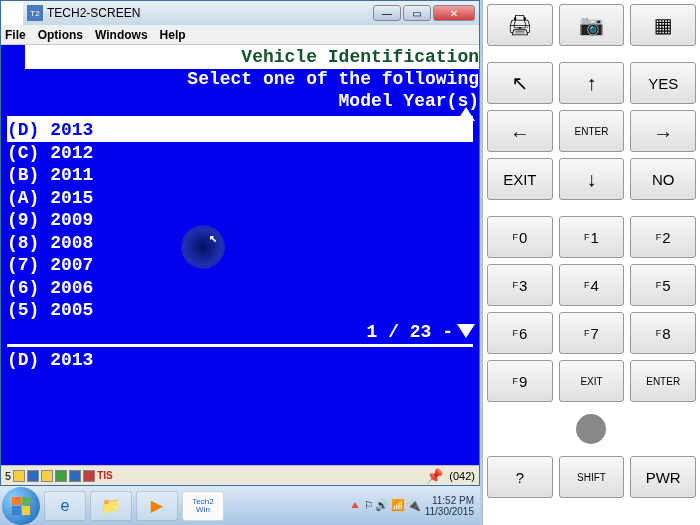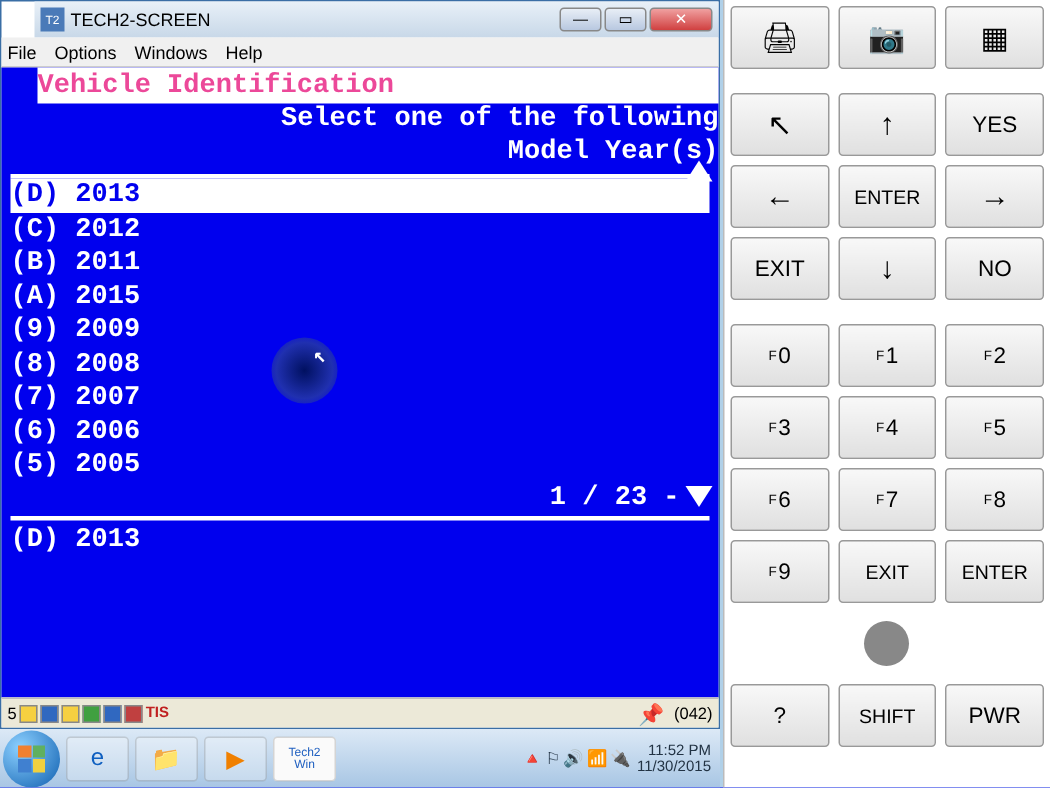--- a/index.html
+++ b/index.html
@@ -6,24 +6,24 @@
   body { font-family: Tahoma, Arial, sans-serif; font-size: 12px; width: 700px; height: 525px; overflow: hidden; background: #b0d0e8; position: relative; }
   .app-window { position: absolute; left: 0; top: 0; width: 480px; height: 486px; border: 1px solid #3a6ea5; background: #fff; }
   .title-bar { height: 24px; background: linear-gradient(to bottom,#e8f0f8,#c8d8e8); display: flex; align-items: center; padding: 0 4px; margin-left: 22px; }
   .title-icon { width: 16px; height: 16px; background: #4a7ab8; margin-right: 4px; font-size: 8px; color: #fff; display: flex; align-items: center; justify-content: center;}
   .title-text { flex: 1; font-size: 12px; color: #000; }
   .win-controls { display: flex; gap: 2px; }
   .win-btn { width: 28px; height: 16px; border-radius: 3px; display: flex; align-items: center; justify-content: center; font-size: 10px; border: 1px solid #888;}
   .win-min { background: linear-gradient(#e8eef6,#b8c8e0); }
   .win-max { background: linear-gradient(#e8eef6,#b8c8e0); }
   .win-close { background: linear-gradient(#f0a0a0,#d04040); color: #fff; width: 42px;}
-  .menu-bar { height: 20px; background: #f0f0f0; display: flex; align-items: center; padding: 0 4px; gap: 12px; font-size: 12px; border-bottom: 1px solid #ccc;}
+  .menu-bar { height: 20px; background: #f0f0f0; display: flex; align-items: center; padding: 0 4px; gap: 12px; font-size: 12px; border-bottom: 1px solid #ccc; font-weight: bold;}
   .menu-bar span { cursor: default; }
   .blue-screen { background: #0000ee; color: #fff; font-family: "Courier New", monospace; font-size: 18px; font-weight: bold; height: 420px; position: relative; }
-  .vi-header { background: #fff; color: #ec4899; text-align: left; padding: 2px 0; font-size: 18px; margin-left: 24px;}
+  .vi-header { background: #fff; color: #14532d; text-align: right; padding: 2px 0; font-size: 18px; margin-left: 24px;}
   .vi-sub { text-align: right; font-size: 18px; line-height: 1.2; }
   .vi-hr { border-top: 3px solid #fff; margin: 4px 6px 0; position: relative;}
   .tri-up { position: absolute; right: -2px; top: -12px; width: 0; height: 0; border-left: 9px solid transparent; border-right: 9px solid transparent; border-bottom: 14px solid #fff;}
   .list { padding: 0 6px; }
   .list-row { line-height: 1.25; }
   .list-row.sel { background: #fff; color: #0000ee; }
   .cursor-spot { position: absolute; left: 180px; top: 180px; width: 44px; height: 44px; border-radius: 50%; background: radial-gradient(circle,#001060 0%,#2030b0 60%, rgba(32,48,176,0) 100%);}
   .cursor-arrow { position: absolute; left: 208px; top: 184px; font-size: 14px; color: #fff;}
   .pager { text-align: right; padding: 0 26px 0 0; position: relative;}
   .tri-down { position: absolute; right: 4px; top: 2px; width: 0; height: 0; border-left: 9px solid transparent; border-right: 9px solid transparent; border-top: 14px solid #fff;}
@@ -33,21 +33,21 @@
   .status-chip { width:12px; height:12px; background:#f6d040; border:1px solid #888;}
   .status-chip.b { background:#3068c0;}
   .status-chip.g { background:#40a040;}
   .status-chip.r { background:#c04040;}
   .status-right { margin-left: auto; display:flex; gap:6px; align-items:center;}
   .pin { color:#d02020; font-size:14px;}
   
   .keypad { position: absolute; right: 0; top: 0; width: 218px; height: 525px; background: #fff; padding: 4px; border-left: 1px solid #bbb;}
   .kp-row { display: flex; gap: 6px; margin-bottom: 6px; }
   .kp-btn { flex: 1; height: 42px; background: linear-gradient(#f8f8f8,#e0e0e0); border: 1px solid #999; border-radius: 3px; display: flex; align-items: center; justify-content: center; font-size: 15px; font-family: Arial; cursor: pointer;}
-  .kp-btn.small-label { font-size: 13px;}
+  .kp-btn.small-label { font-size: 10px;}
   .kp-btn .pre { font-size: 9px; margin-right: 1px; vertical-align: super;}
   .kp-icon { font-size: 20px; }
   .kp-circle { width: 30px; height: 30px; border-radius: 50%; background: #888;}
   .kp-spacer { height: 10px;}
   
   .taskbar { position: absolute; left: 0; bottom: 0; width: 480px; height: 39px; background: linear-gradient(to bottom,#dce9f6,#a8c6e4); display:flex; align-items:center;}
   .start-orb { width:38px; height:38px; border-radius:50%; background: radial-gradient(circle at 30% 30%, #8cd0ff, #1060b0); margin-left:2px; display:flex; align-items:center; justify-content:center;}
   .start-flag { width:18px; height:18px; display:grid; grid-template-columns:1fr 1fr; grid-template-rows:1fr 1fr; gap:1px;}
   .start-flag div:nth-child(1){background:#f08030;}
   .start-flag div:nth-child(2){background:#60b060;}

